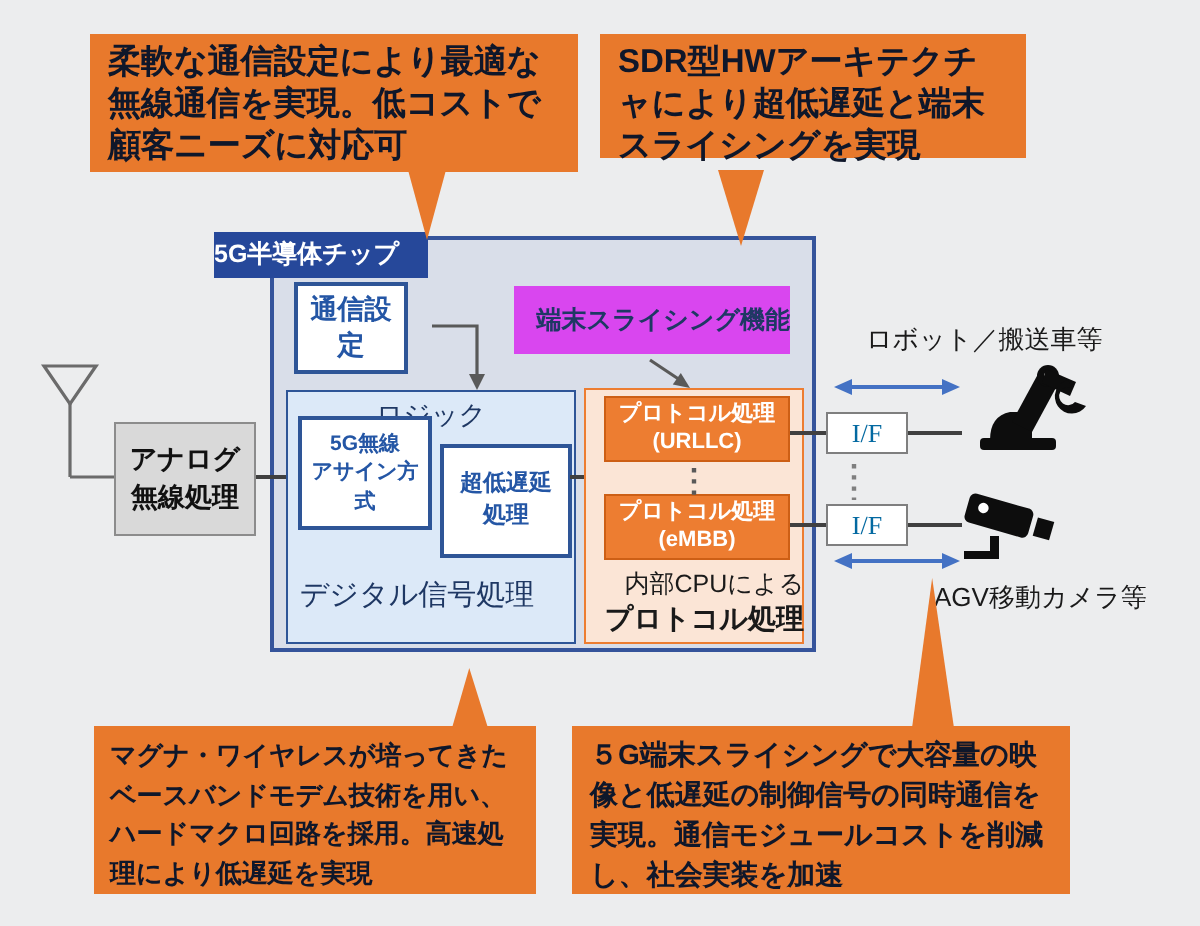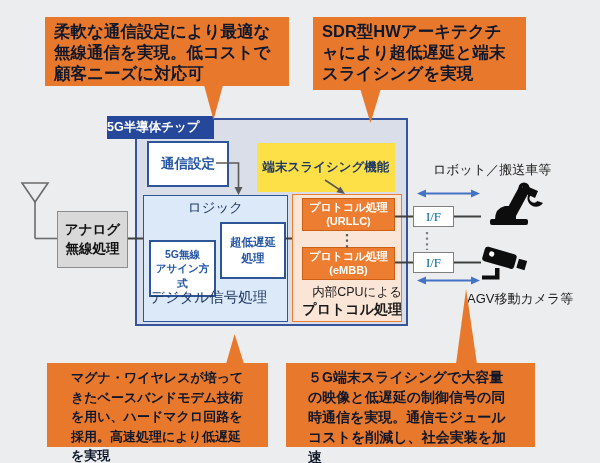--- a/index.html
+++ b/index.html
@@ -2,22 +2,22 @@
 <html><head>
 <meta charset="utf-8">
 <style>
   html,body{margin:0;padding:0;}
   body{font-family:"Liberation Sans",sans-serif;}
   .canvas{position:relative;width:600px;height:463px;background:#ecedee;overflow:hidden;}
   .abs{position:absolute;box-sizing:border-box;}
   
   .callout{background:#e8792c;color:#0f172a;font-weight:bold;z-index:4;}
   .callout.big{font-size:16.5px;line-height:1.26;padding:4px 9px;}
-  .callout.sm13{font-size:13px;line-height:1.5;padding:5px 24px;}
-  .callout.sm14{font-size:14px;line-height:1.42;padding:5px 22px;}
+  .callout.sm13{font-size:13px;line-height:1.5;padding:5px 8px;}
+  .callout.sm14{font-size:14px;line-height:1.42;padding:5px 9px;}
   .tail{background:#e8792c;z-index:4;}
   .tail.down{clip-path:polygon(0 0,100% 0,50% 100%);}
   .tail.up{clip-path:polygon(48% 0,100% 100%,0 100%);}
   
   .chip-box{background:#d9dee9;border:2px solid #35549b;z-index:1;}
   .chip-tab{background:#26489a;color:#fff;font-weight:bold;font-size:12.5px;display:flex;align-items:center;z-index:3;}
   .wbox{background:#ffffff;border:2px solid #2e5597;color:#2456a5;font-weight:bold;display:flex;flex-direction:column;align-items:center;justify-content:center;text-align:center;z-index:2;}
   .plain{display:flex;flex-direction:column;align-items:center;justify-content:center;text-align:center;z-index:2;}
   .logic-box{background:#dce9f8;border:1.5px solid #2e5597;z-index:2;}
   .navy-label{color:#1f3864;font-weight:normal;text-align:center;z-index:2;}
@@ -73,32 +73,32 @@
       <polygon points="417,280.5 426,276.5 426,284.5" stroke="none"></polygon>
       <polygon points="480,280.5 471,276.5 471,284.5" stroke="none"></polygon>
     </g>
   </svg>
 
   <div class="abs chip-box" style="left:135px;top:118px;width:273px;height:208px;"></div>
   <div class="abs chip-tab" style="left:107px;top:116px;width:107px;height:23px;">
     <span>5G半導体チップ</span>
   </div>
 
-  <div class="abs wbox" style="left:147px;top:141px;width:82px;height:46px;font-size:13.5px;">
+  <div class="abs wbox" style="left:147px;top:141px;width:57px;height:46px;font-size:13.5px;">
     <span>通信設定</span>
   </div>
 
-  <div class="abs plain" style="left:257px;top:143px;width:138px;height:49px;background:#fde047;color:#1f3864;font-weight:bold;font-size:12.5px;">
+  <div class="abs plain" style="left:257px;top:143px;width:138px;height:34px;background:#d946ef;color:#1f3864;font-weight:bold;font-size:12.5px;align-items:flex-end;">
     <span>端末スライシング機能</span>
   </div>
 
   <div class="abs logic-box" style="left:143px;top:195px;width:145px;height:127px;"></div>
   <div class="abs navy-label" style="left:143px;top:199px;width:145px;font-size:13.5px;">ロジック</div>
 
-  <div class="abs wbox" style="left:149px;top:240px;width:67px;height:57px;font-size:10.5px;line-height:1.35;">
+  <div class="abs wbox" style="left:149px;top:208px;width:67px;height:57px;font-size:10.5px;line-height:1.35;">
     <span>5G無線</span>
     <span>アサイン方式</span>
   </div>
   <div class="abs wbox" style="left:220px;top:222px;width:66px;height:57px;font-size:11.5px;line-height:1.35;">
     <span>超低遅延</span>
     <span>処理</span>
   </div>
   <div class="abs navy-label" style="left:143px;top:288px;width:131px;font-size:14.5px;">デジタル信号処理</div>
 
   <div class="abs peach-box" style="left:292px;top:194px;width:110px;height:128px;"></div>
@@ -144,21 +144,21 @@
       <rect x="3" y="7" width="33" height="15" rx="3"></rect>
       <circle cx="11" cy="13" r="2.6" fill="#ffffff"></circle>
       <rect x="38.5" y="10" width="8.5" height="9.5"></rect>
     </g>
     <path d="M15,24 L15,31.5 L2,31.5 L2,35.5 L19.5,35.5 L19.5,24 Z"></path>
   </svg>
 
   <div class="abs callout big" style="left:45px;top:17px;width:244px;height:69px;">柔軟な通信設定により最適な無線通信を実現。低コストで顧客ニーズに対応可</div>
   <div class="abs tail down" style="left:204px;top:85px;width:19px;height:35px;"></div>
 
-  <div class="abs callout big" style="left:313px;top:17px;width:213px;height:73px;">SDR型HWアーキテクチャにより超低遅延と端末スライシングを実現</div>
+  <div class="abs callout big" style="left:300px;top:17px;width:213px;height:62px;">SDR型HWアーキテクチャにより超低遅延と端末スライシングを実現</div>
   <div class="abs tail down" style="left:359px;top:85px;width:23px;height:38px;"></div>
 
   <div class="abs callout sm13" style="left:47px;top:363px;width:221px;height:84px;">マグナ・ワイヤレスが培ってきたベースバンドモデム技術を用い、ハードマクロ回路を採用。高速処理により低遅延を実現</div>
   <div class="abs tail up" style="left:226px;top:334px;width:18px;height:30px;"></div>
 
   <div class="abs callout sm14" style="left:286px;top:363px;width:249px;height:84px;">５G端末スライシングで大容量の映像と低遅延の制御信号の同時通信を実現。通信モジュールコストを削減し、社会実装を加速</div>
   <div class="abs tail up" style="left:456px;top:289px;width:21px;height:75px;"></div>
 
 </div>
 

